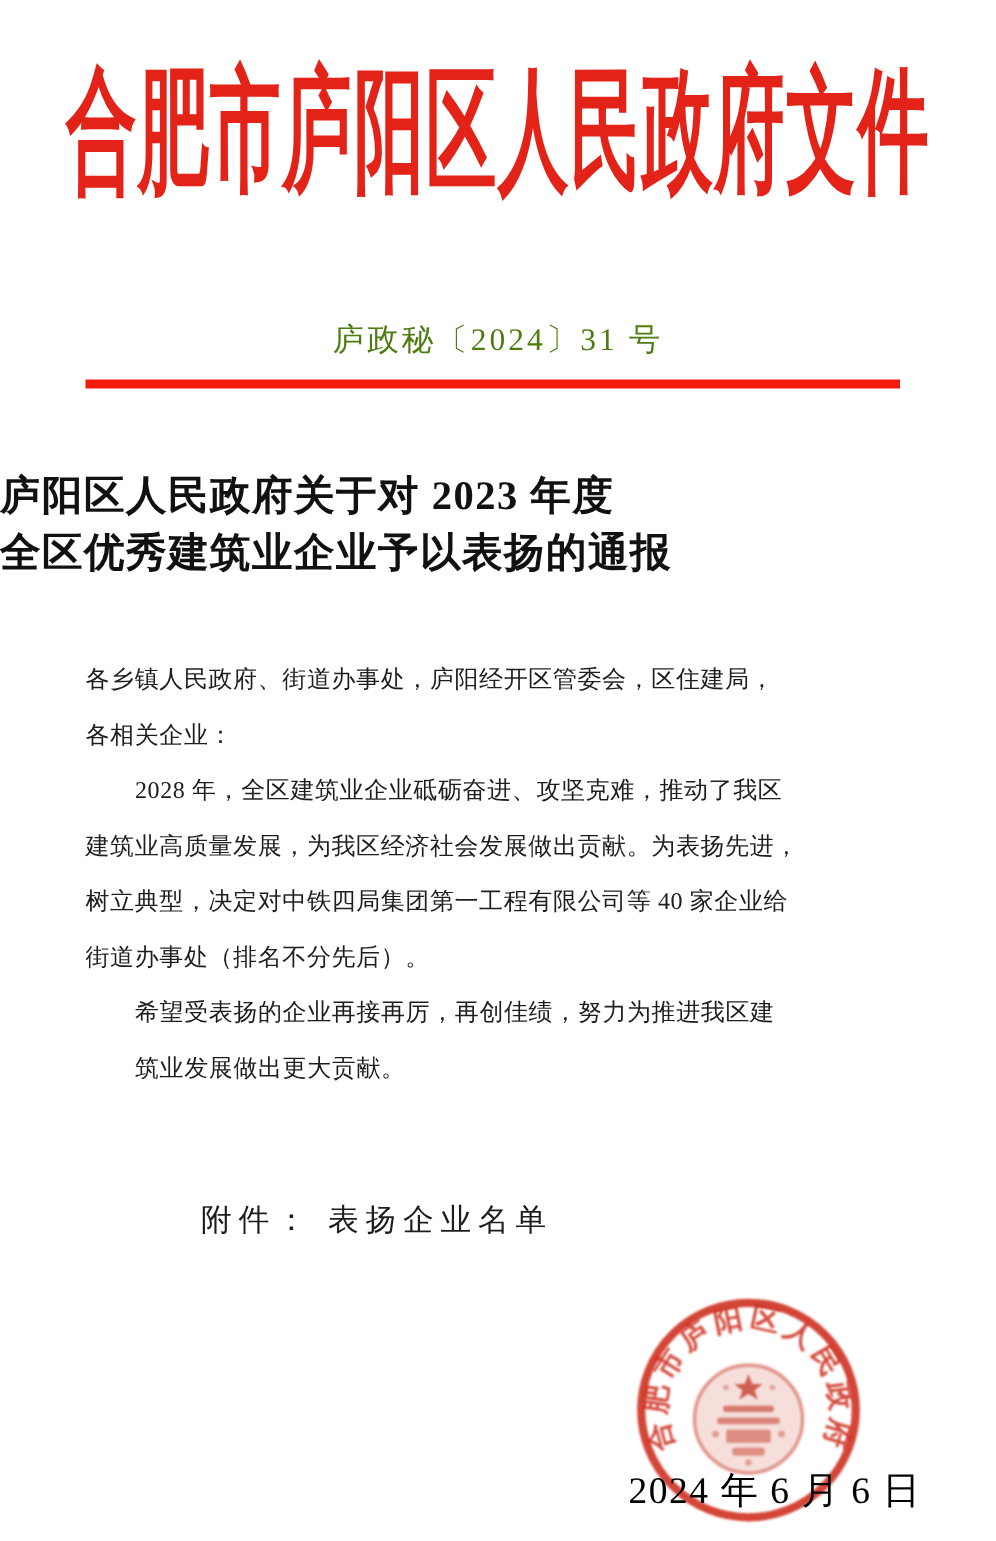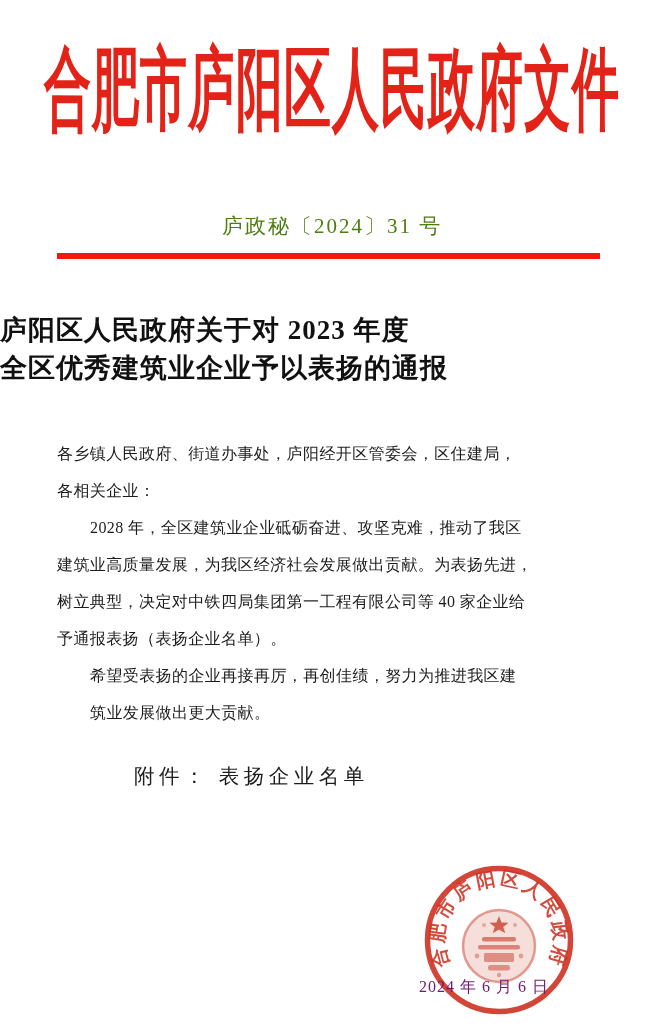--- a/index.html
+++ b/index.html
@@ -71,21 +71,21 @@
     width: 552px;
     font-size: 16px;
     line-height: 37px;
     color: #1d1d1d;
   }
   .body-line { white-space: nowrap; letter-spacing: 0.4px; }
   .body-line.indent { padding-left: 33px; }
   
   .attachment {
     position: absolute;
-    top: 742px;
+    top: 780px;
     left: 134px;
     font-size: 20.5px;
     line-height: 37px;
     letter-spacing: 4.5px;
     white-space: nowrap;
     color: #1d1d1d;
   }
   
   .seal {
     position: absolute;
@@ -93,23 +93,23 @@
     top: 845px;
     width: 158px;
     height: 158px;
     z-index: 1;
   }
   
   .date-line {
     position: absolute;
     top: 961px;
     left: 419px;
-    font-size: 16px;
+    font-size: 25px;
     letter-spacing: 1px;
-    color: #701a75;
+    color: #000000;
     z-index: 2;
     white-space: nowrap;
   }
 </style>
 </head>
 <body>
 
 <div class="page">
 
   <div class="red-header">合肥市庐阳区人民政府文件</div>
@@ -122,21 +122,21 @@
     <div>庐阳区人民政府关于对 2023 年度</div>
     <div>全区优秀建筑业企业予以表扬的通报</div>
   </div>
 
   <div class="body-block">
     <div class="body-line">各乡镇人民政府、街道办事处，庐阳经开区管委会，区住建局，</div>
     <div class="body-line">各相关企业：</div>
     <div class="body-line indent">2028 年，全区建筑业企业砥砺奋进、攻坚克难，推动了我区</div>
     <div class="body-line">建筑业高质量发展，为我区经济社会发展做出贡献。为表扬先进，</div>
     <div class="body-line">树立典型，决定对中铁四局集团第一工程有限公司等 40 家企业给</div>
-    <div class="body-line">予通报表扬（表扬企业名单）。</div>
+    <div class="body-line">街道办事处（排名不分先后）。</div>
     <div class="body-line indent">希望受表扬的企业再接再厉，再创佳绩，努力为推进我区建</div>
     <div class="body-line indent">筑业发展做出更大贡献。</div>
   </div>
 
   <div class="attachment">附件： 表扬企业名单</div>
 
   <svg class="seal" viewBox="0 0 158 158" xmlns="http://www.w3.org/2000/svg">
     <defs>
       <filter id="soften" x="-20%" y="-20%" width="140%" height="140%">
         <feGaussianBlur stdDeviation="0.7"></feGaussianBlur>

